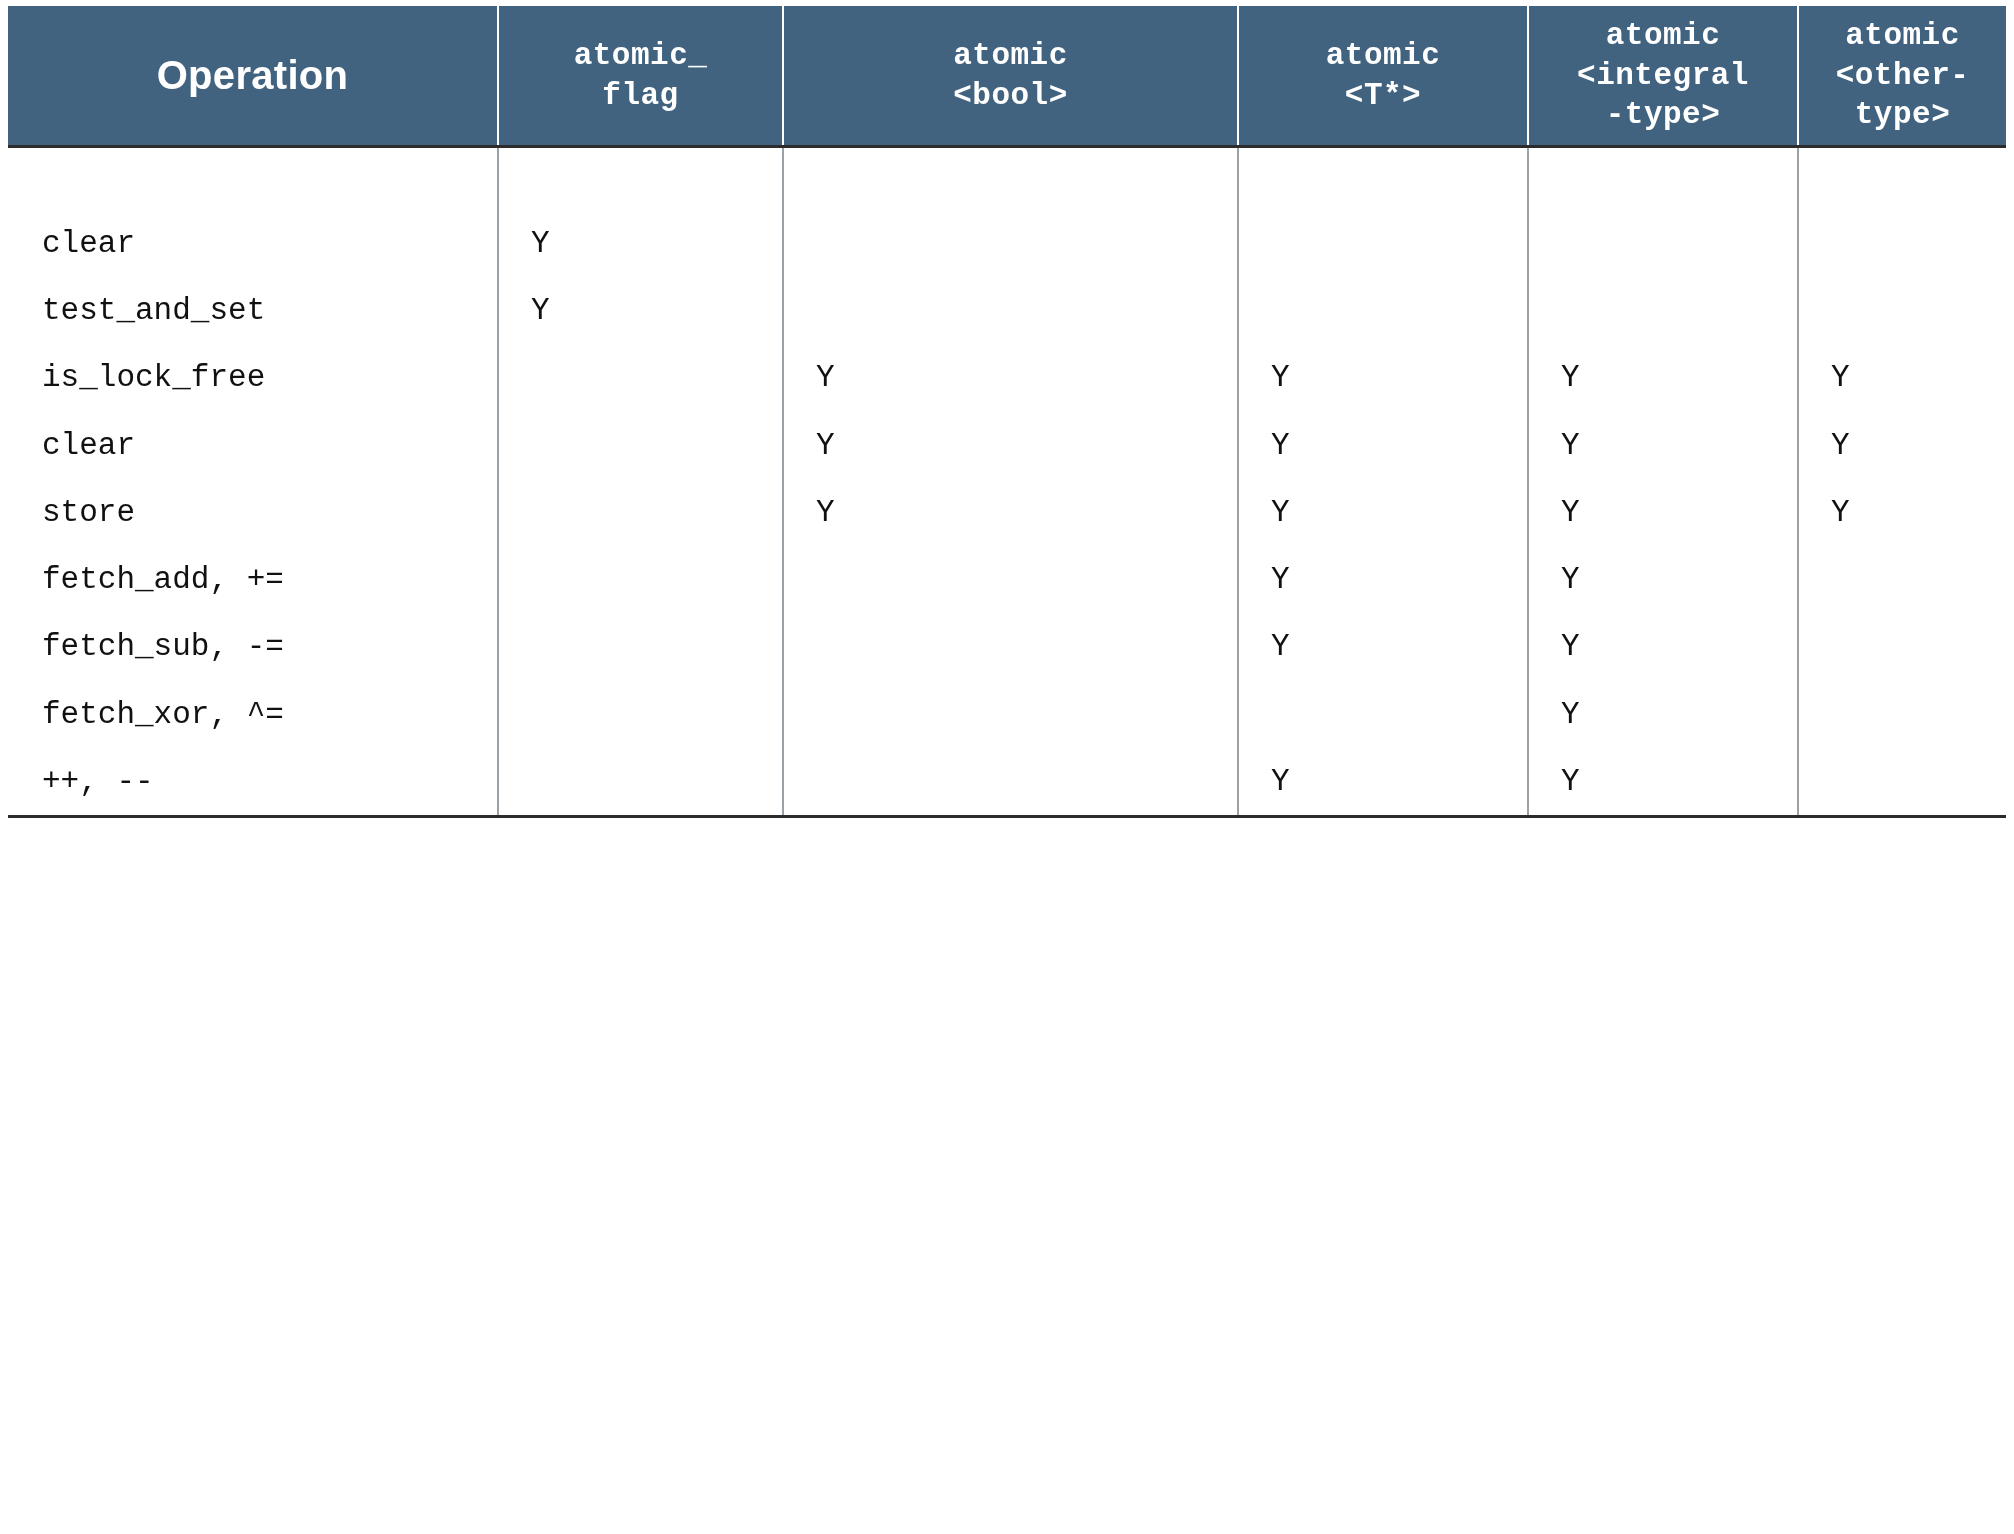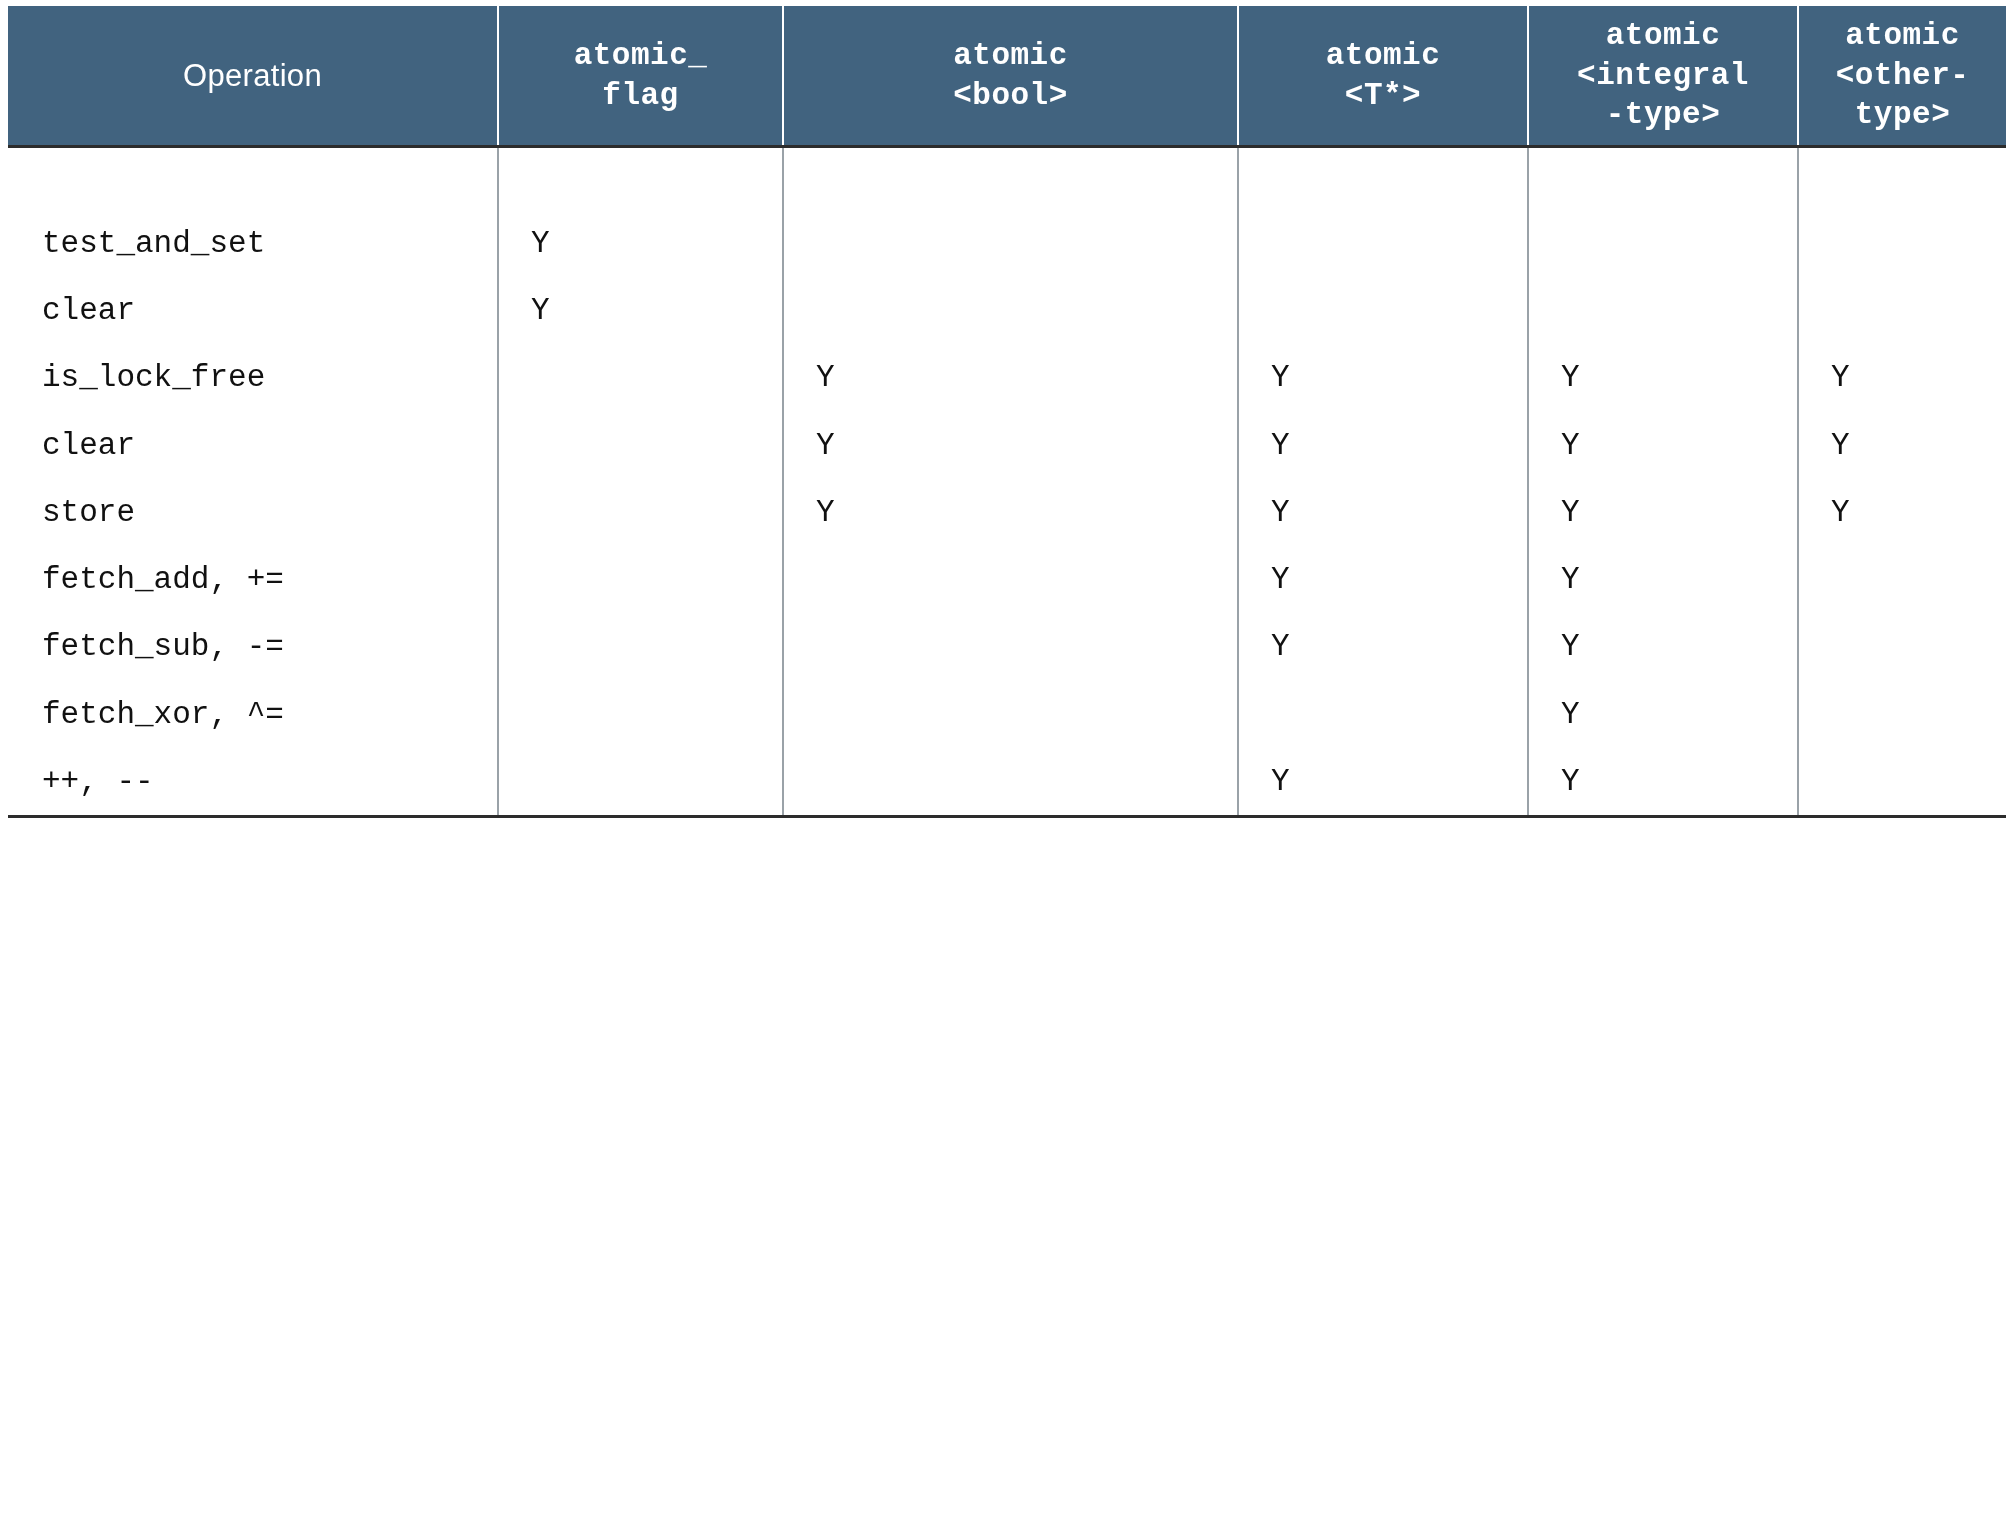--- a/index.html
+++ b/index.html
@@ -36,22 +36,22 @@
     line-height: 1.28;
     font-family: "Liberation Mono", monospace;
     font-weight: bold;
     letter-spacing: 0.5px;
   }
   table.atomic-table thead th:last-child {
     border-right: none;
   }
   table.atomic-table thead th.op-head {
     font-family: "Liberation Sans", sans-serif;
-    font-weight: normal;
-    font-size: 31px;
+    font-weight: bold;
+    font-size: 40px;
     letter-spacing: 0.3px;
   }
   thead tr {
     border-bottom: 3px solid #2c2c2c;
   }
   
   table.atomic-table tbody td {
     border-right: 2px solid #9aa2a8;
     padding: 13px 10px 13px 34px;
     vertical-align: top;
@@ -128,30 +128,30 @@
       <tr class="spacer-row">
         <td></td>
         <td></td>
         <td></td>
         <td></td>
         <td></td>
         <td></td>
       </tr>
 
       <tr>
+        <td class="op-cell">clear</td>
+        <td class="mark">Y</td>
+        <td class="mark"></td>
+        <td class="mark"></td>
+        <td class="mark"></td>
+        <td class="mark"></td>
+      </tr>
+
+      <tr>
         <td class="op-cell">test_and_set</td>
-        <td class="mark">Y</td>
-        <td class="mark"></td>
-        <td class="mark"></td>
-        <td class="mark"></td>
-        <td class="mark"></td>
-      </tr>
-
-      <tr>
-        <td class="op-cell">clear</td>
         <td class="mark">Y</td>
         <td class="mark"></td>
         <td class="mark"></td>
         <td class="mark"></td>
         <td class="mark"></td>
       </tr>
 
       <tr>
         <td class="op-cell">is_lock_free</td>
         <td class="mark"></td>

